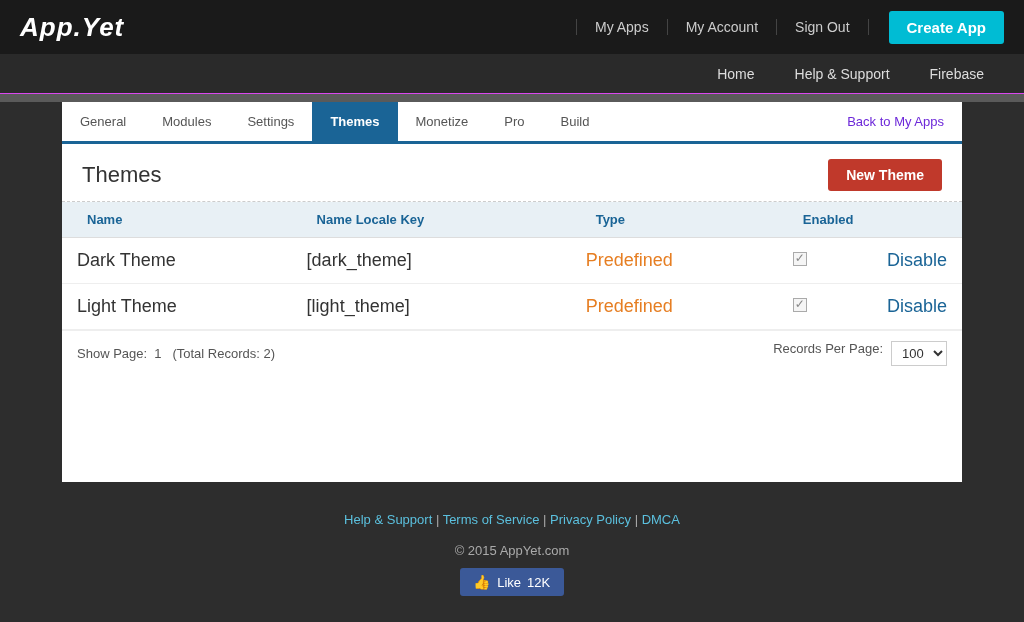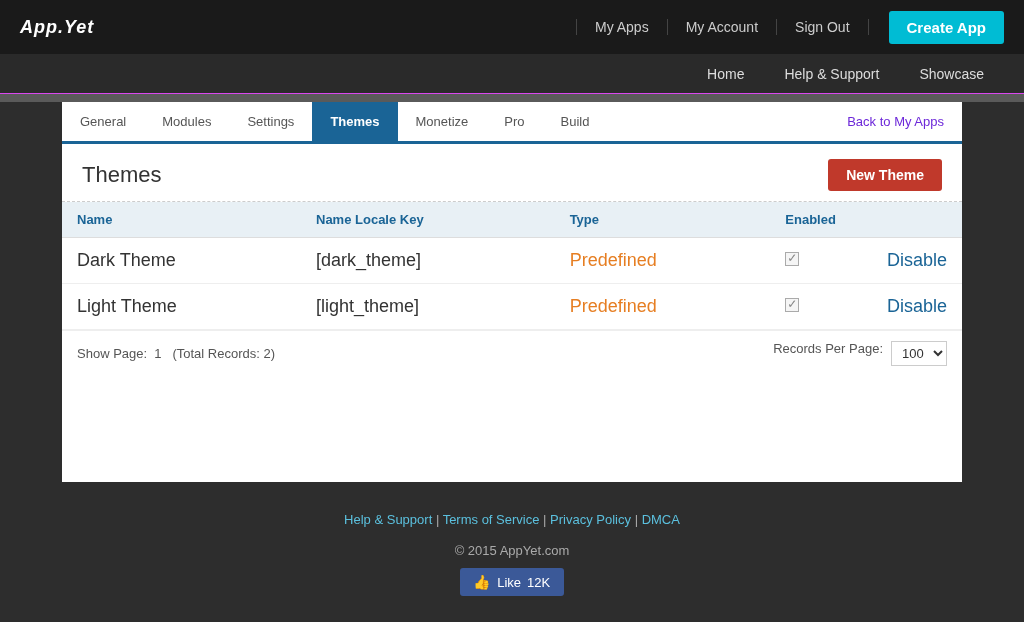--- a/index.html
+++ b/index.html
@@ -15,21 +15,21 @@
     .top-bar {
       background-color: #1a1a1a;
       display: flex;
       align-items: center;
       justify-content: space-between;
       padding: 0 20px;
       height: 54px;
     }
     .top-bar-logo {
       color: white;
-      font-size: 18px;
+      font-size: 26px;
       font-weight: bold;
       font-style: italic;
       letter-spacing: 1px;
     }
     .top-bar-right {
       display: flex;
       align-items: center;
       gap: 0;
     }
     .top-bar-link {
@@ -139,21 +139,21 @@
     .themes-table {
       width: 100%;
       border-collapse: collapse;
       margin: 0;
     }
     .themes-table thead tr {
       background-color: #e8f0f5;
     }
     .themes-table th {
       text-align: left;
-      padding: 10px 15px;
+      padding: 10px 25px;
       font-size: 13px;
       font-weight: bold;
       color: #1a6496;
       border-bottom: 1px solid #ddd;
     }
     .themes-table td {
       padding: 12px 15px;
       font-size: 18px;
       border-bottom: 1px solid #eee;
     }
@@ -242,21 +242,21 @@
     <a class="top-bar-link">My Apps</a>
     <a class="top-bar-link">My Account</a>
     <a class="top-bar-link">Sign Out</a>
     <button class="create-app-btn">Create App</button>
   </div>
 </div>
 
 <div class="secondary-nav">
   <a class="secondary-nav-link">Home</a>
   <a class="secondary-nav-link">Help &amp; Support</a>
-  <a class="secondary-nav-link">Showcase</a>
+  <a class="secondary-nav-link">Firebase</a>
 </div>
 
 <div class="gray-band"></div>
 
 <div class="main-content">
 
   <div class="tab-nav">
     <a class="tab-item">General</a>
     <a class="tab-item">Modules</a>
     <a class="tab-item">Settings</a>

